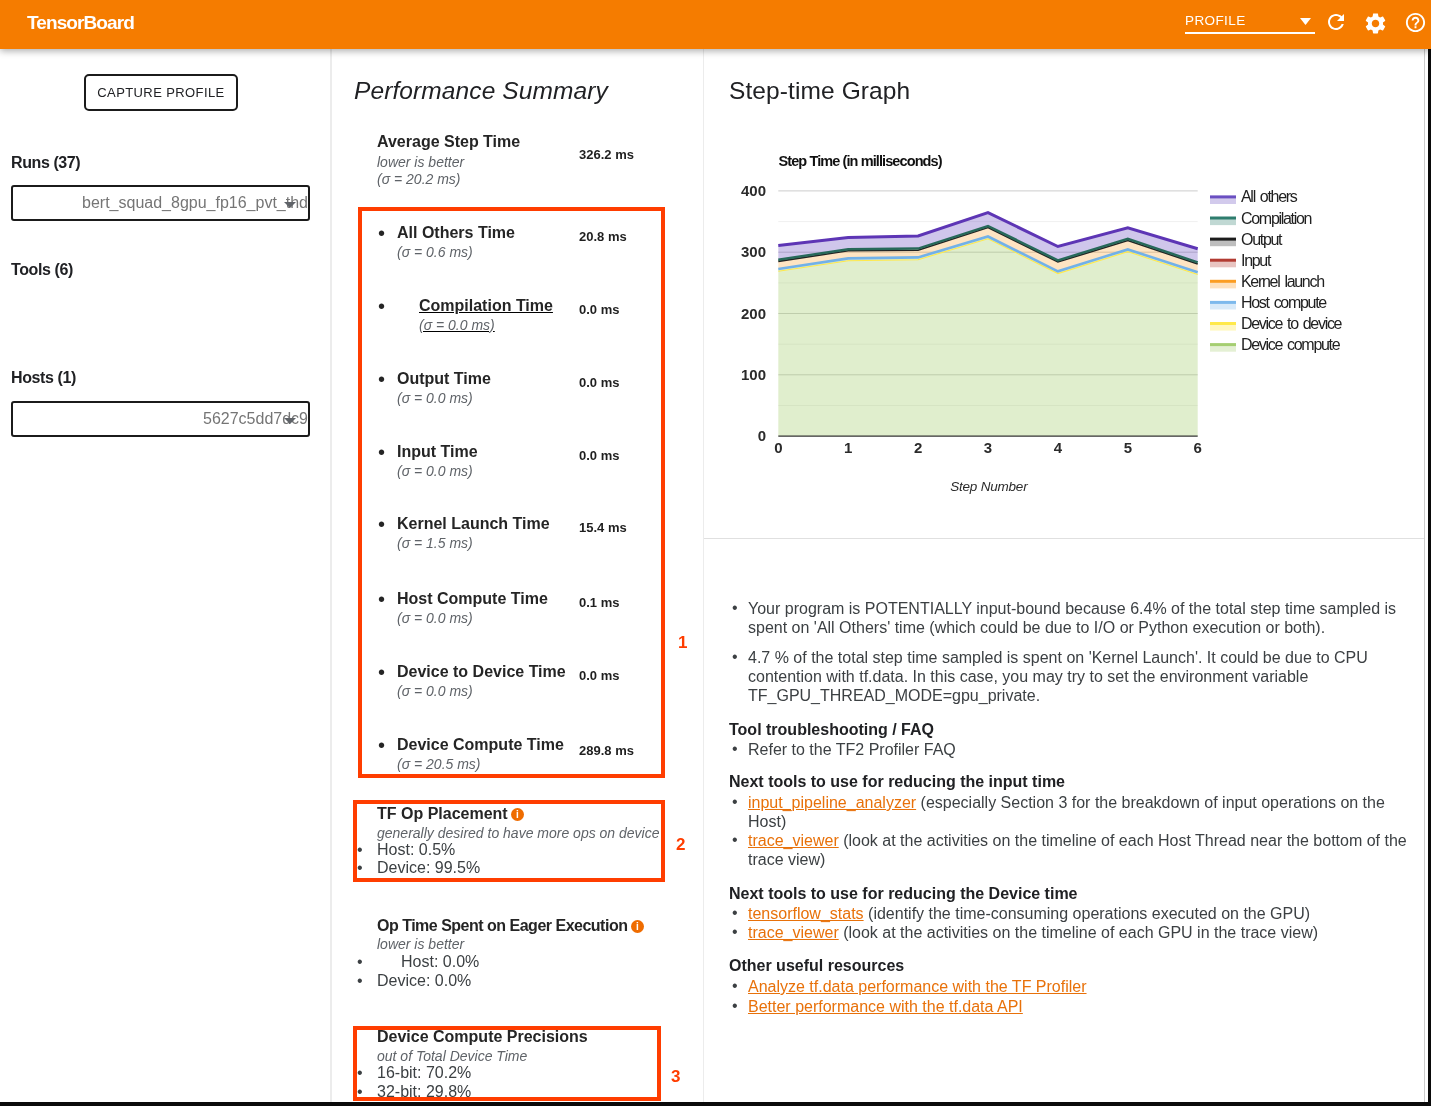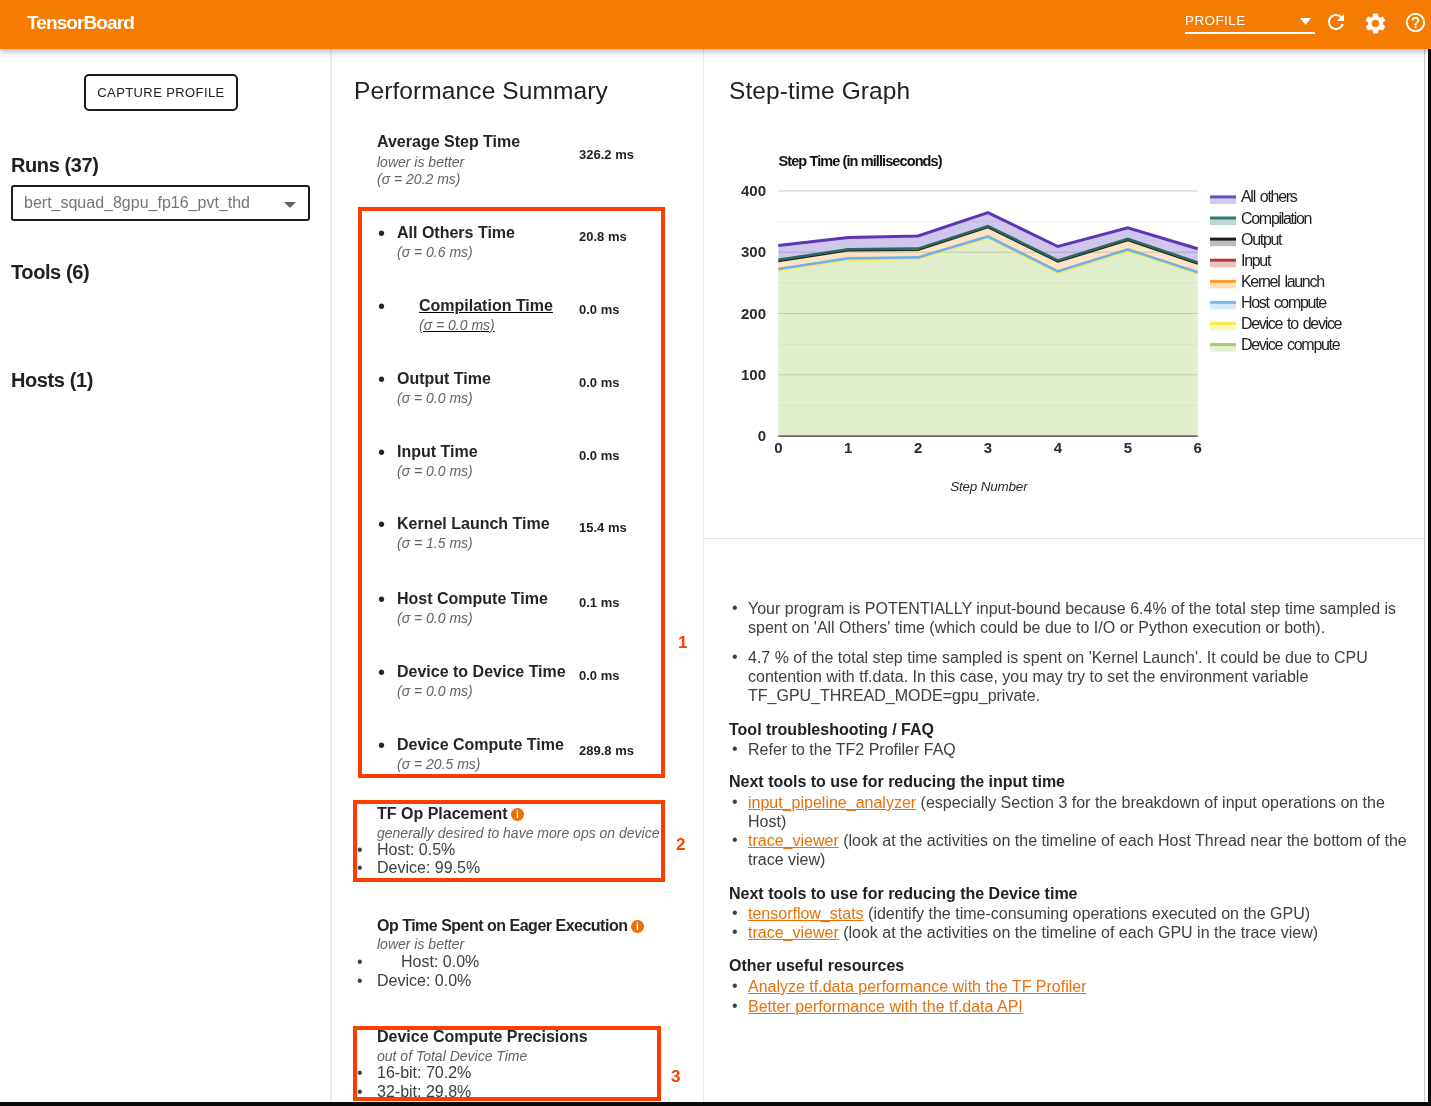--- a/index.html
+++ b/index.html
@@ -10,23 +10,23 @@
   
   #hdr { position:absolute; left:0; top:0; width:1431px; height:49px; background:#f57c00;
      box-shadow:0 2px 7px rgba(0,0,0,0.33); z-index:10; }
   #hdr .brand { position:absolute; left:27px; top:11.5px; color:#fff; font-size:19px; font-weight:700; letter-spacing:-0.9px;text-align:center; }
   #hdr .profsel { position:absolute; left:1185px; top:12px; width:130px; color:#fff; font-size:13.5px;
       letter-spacing:0.4px; border-bottom:2px solid #fff; height:22px; padding-top:1px; }
   
   .sbtn { position:absolute; left:84px; top:74px; width:154px; height:37px; border:2px solid #1b1b1b;
      border-radius:5px; background:#fff; color:#202124; font-size:13px; letter-spacing:0.4px;
      text-align:center; line-height:34px; }
-  .slabel { position:absolute; left:11px; font-size:20px; font-weight:700; color:#202124; letter-spacing:-0.4px; }
+  .slabel { position:absolute; left:11px; font-size:16px; font-weight:700; color:#202124; letter-spacing:-0.4px; }
   .sel { position:absolute; left:11px; width:299px; height:36px; border:2px solid #1b1b1b; border-radius:3px;
-     background:#fff; color:#757575; font-size:16px; line-height:32px; padding-left:11px; }
+     background:#fff; color:#757575; font-size:16px; line-height:32px; padding-left:11px;text-align:right; }
   .sel .tri { position:absolute; right:12px; top:15px; width:0; height:0;
      border-left:6px solid transparent; border-right:6px solid transparent; border-top:6px solid #5f6368; }
   
   .vdiv { position:absolute; top:49px; bottom:4px; width:2px; background:#ececec; }
   
   .h1 { position:absolute; font-size:24.5px; color:#202124; font-weight:400; letter-spacing:0.1px; }
   .itemt { font-size:16px; font-weight:700; color:#252525; }
   .itemi { font-size:14px; font-style:italic; color:#5f6368; }
   .itemv { position:absolute; font-size:13px; font-weight:700; color:#1f1f1f;text-align:right; }
   .bullet { position:absolute; color:#252525; font-size:20px; line-height:20px; }
@@ -44,26 +44,27 @@
 </style>
 </head>
 <body>
 <div id="page">
 
   <div class="sbtn">CAPTURE PROFILE</div>
   <div class="slabel" style="top:154px;">Runs (37)</div>
   <div class="sel" style="top:185px;">bert_squad_8gpu_fp16_pvt_thd<span class="tri"></span></div>
   <div class="slabel" style="top:261px;">Tools (6)</div>
   <div class="slabel" style="top:369px;">Hosts (1)</div>
+  <div class="sel" style="top:401px;">5627c5dd7dc9<span class="tri"></span></div>
 
   <div class="vdiv" style="left:330px;"></div>
   <div class="vdiv" style="left:703px; width:1px;"></div>
   <div class="abs" style="left:704px; top:538px; width:721px; height:1px; background:#e0e0e0;"></div>
 
-  <div class="h1" style="left:354px; top:77px;">Performance Summary</div>
+  <div class="h1" style="left:354px; top:77px;font-style:italic;">Performance Summary</div>
 
   <div class="abs" style="left:377px; top:133px;">
     <div class="itemt">Average Step Time</div>
     <div class="itemi" style="margin-top:3px;">lower is better</div>
     <div class="itemi" style="margin-top:1px;">(σ = 20.2 ms)</div>
   </div>
   <div class="itemv" style="left:579px; top:147px;">326.2 ms</div>
 
   <div id="items">
     <div class="bullet" style="left:378px; top:222.5px;">•</div>

